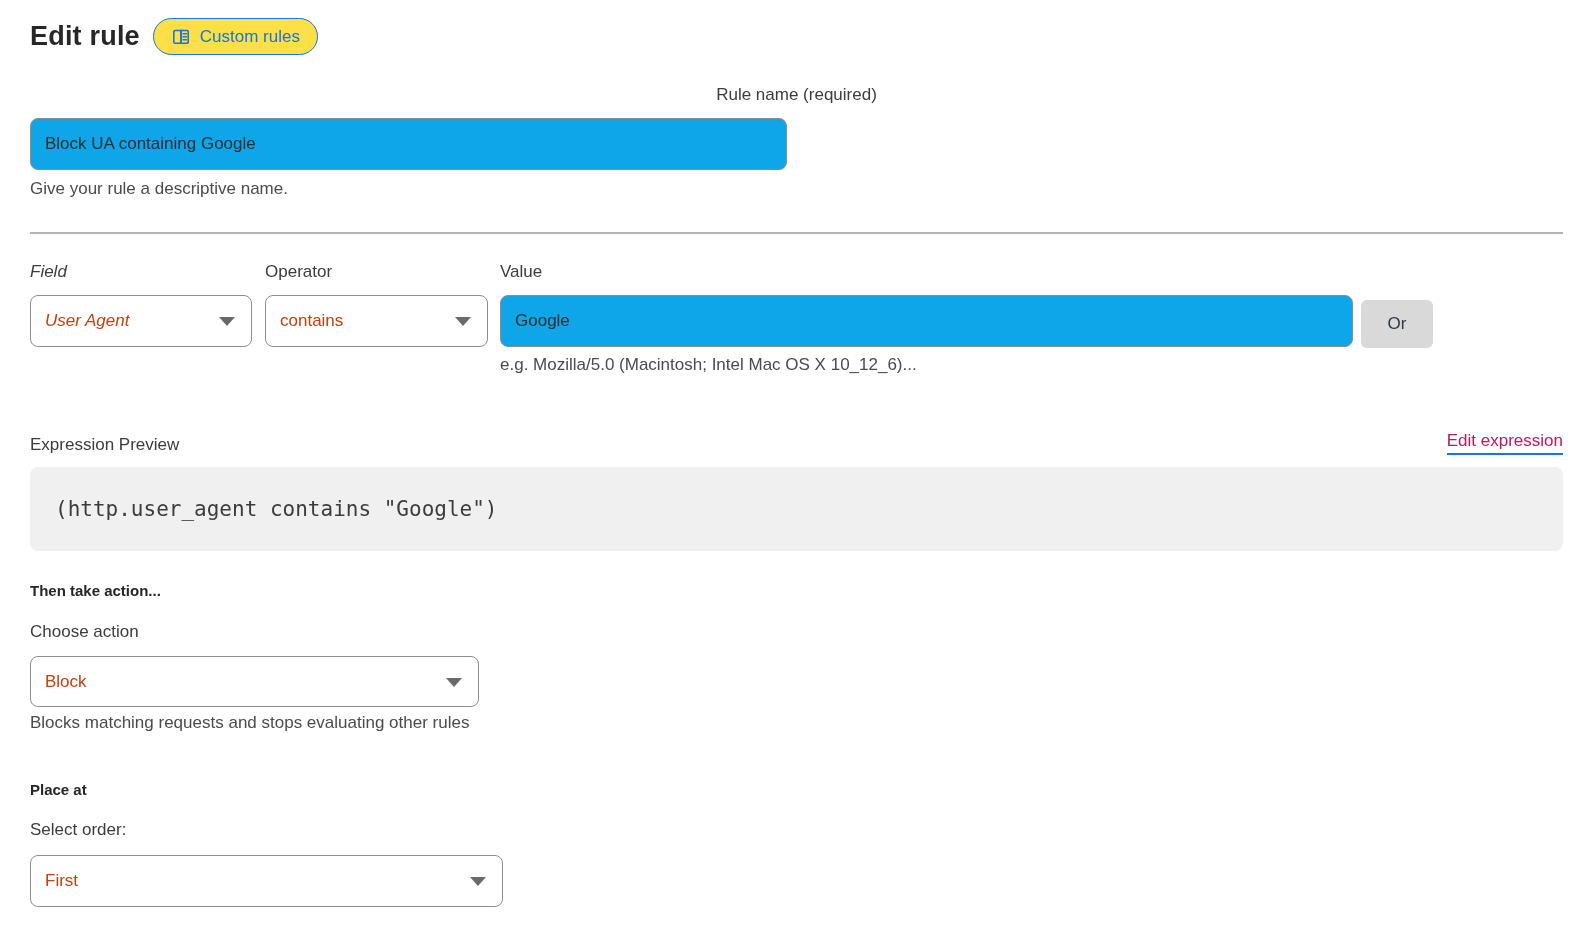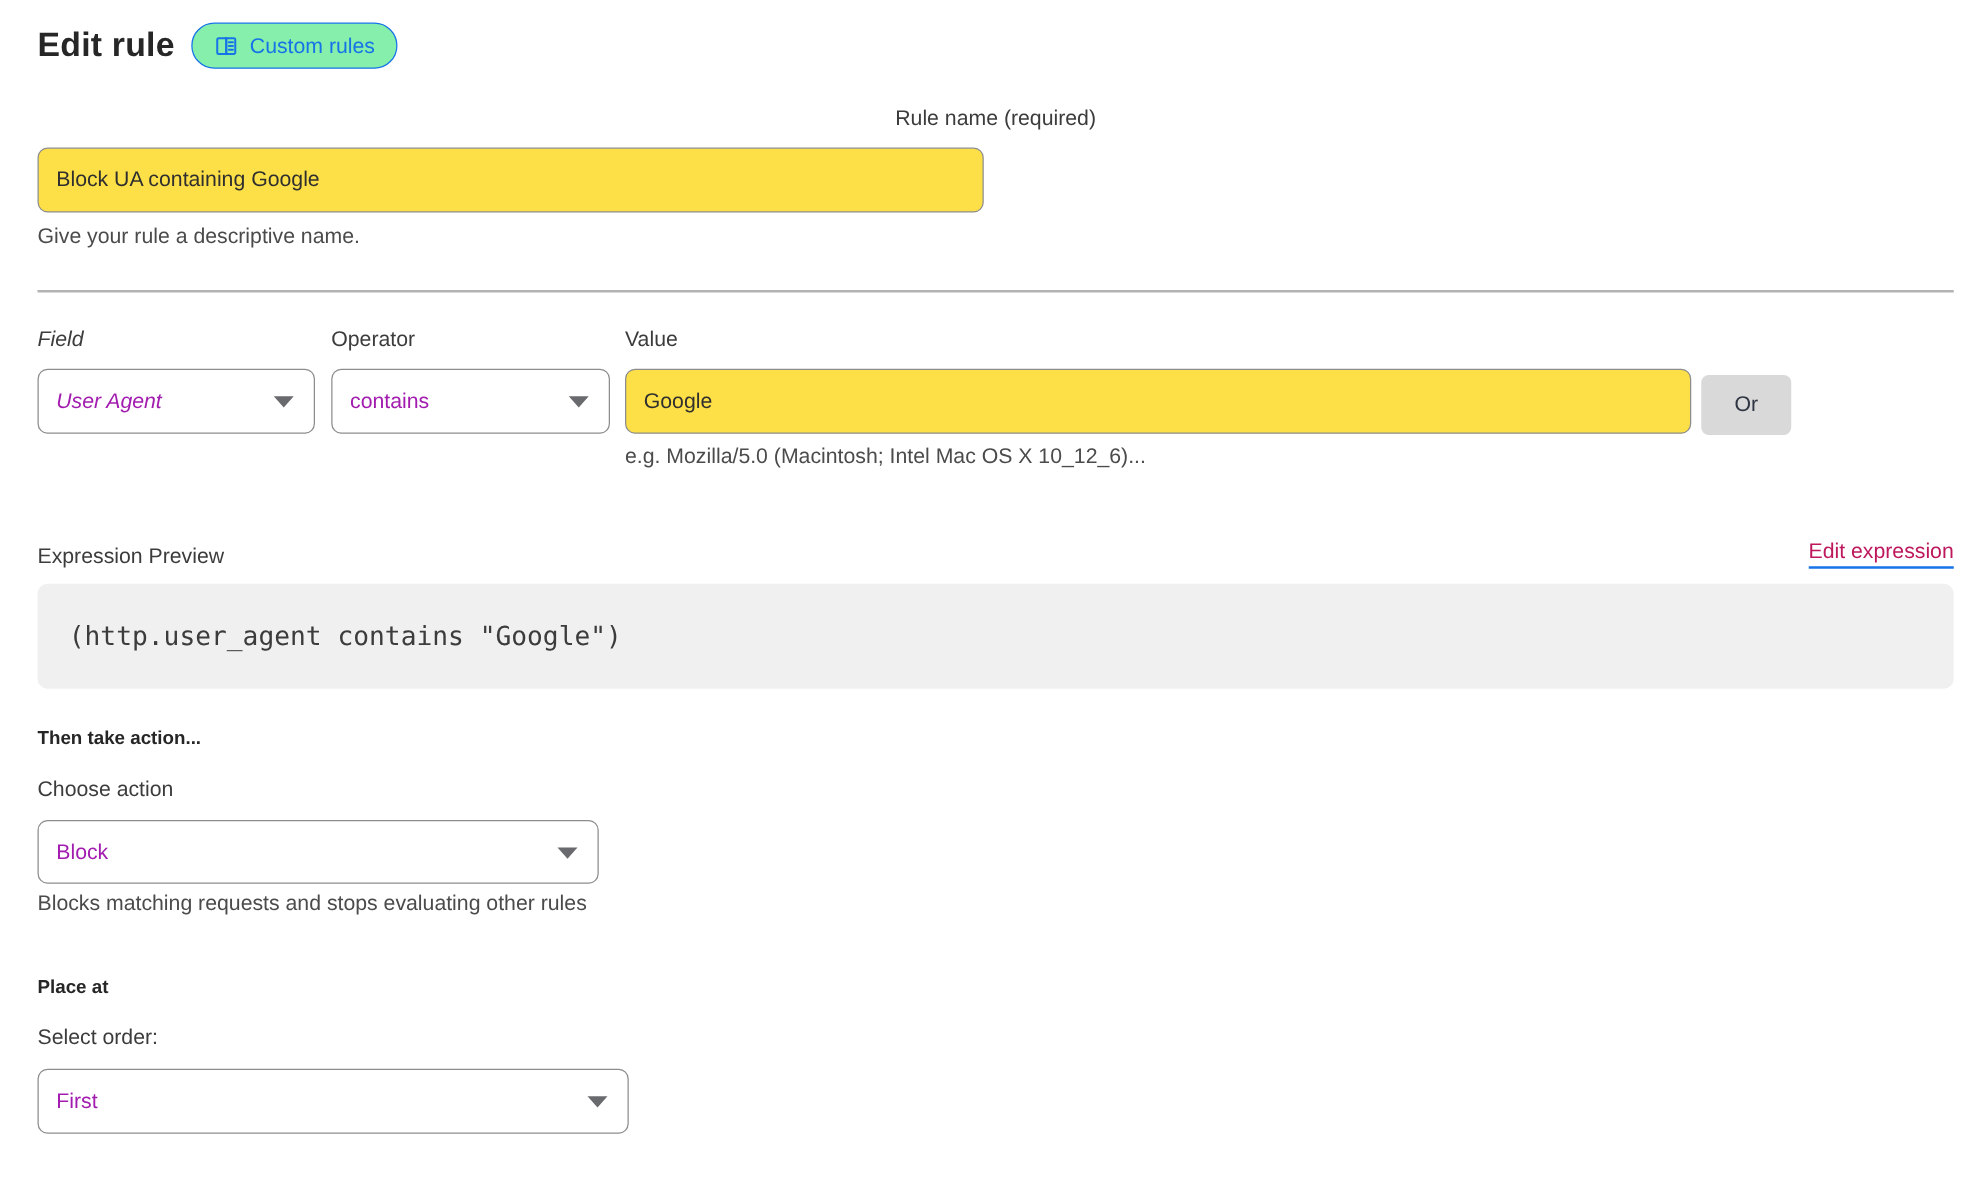--- a/index.html
+++ b/index.html
@@ -13,37 +13,37 @@
   .page { padding: 14px 24px 0 30px; }
   .content { width: 1533px; }
 
   
   .header-row { display: flex; align-items: center; gap: 13px; margin-top: 4px; }
   .page-title { font-size: 27px; font-weight: 700; color: #272727; letter-spacing: 0.2px; }
   .badge-pill {
     display: inline-flex; align-items: center; gap: 9px;
     height: 37px; padding: 0 17px;
     border: 1.5px solid #1673e8; border-radius: 999px;
-    color: #1673e8; font-size: 17px; cursor: pointer; background: #86efac;
+    color: #1673e8; font-size: 17px; cursor: pointer; background: #fde047;
   }
   .badge-pill svg { display: block; }
 
   
   .field-label { font-size: 17px; color: #3c3c3c; }
   .helper-text { font-size: 17px; color: #4b4b4b; }
   .text-input {
     height: 52px; border: 1.5px solid #8d8d8d; border-radius: 8px;
-    font-size: 17px; color: #2f2f2f; padding: 0 14px; background: #fde047;
+    font-size: 17px; color: #2f2f2f; padding: 0 14px; background: #0ea5e9;
     font-family: "Liberation Sans", "DejaVu Sans", sans-serif; outline: none;
     width: 100%;
   }
   .select-box {
     position: relative; height: 52px; border: 1.5px solid #8d8d8d; border-radius: 8px;
     background: #fff; display: flex; align-items: center; padding: 0 60px 0 14px;
-    font-size: 17px; color: #a21caf; cursor: pointer;
+    font-size: 17px; color: #c2410c; cursor: pointer;
   }
   .caret {
     position: absolute; right: 16px; top: 50%; margin-top: -4px;
     width: 0; height: 0;
     border-left: 8px solid transparent; border-right: 8px solid transparent;
     border-top: 9px solid #696a6d;
   }
 
   
   .rule-name-section { margin-top: 30px; }

